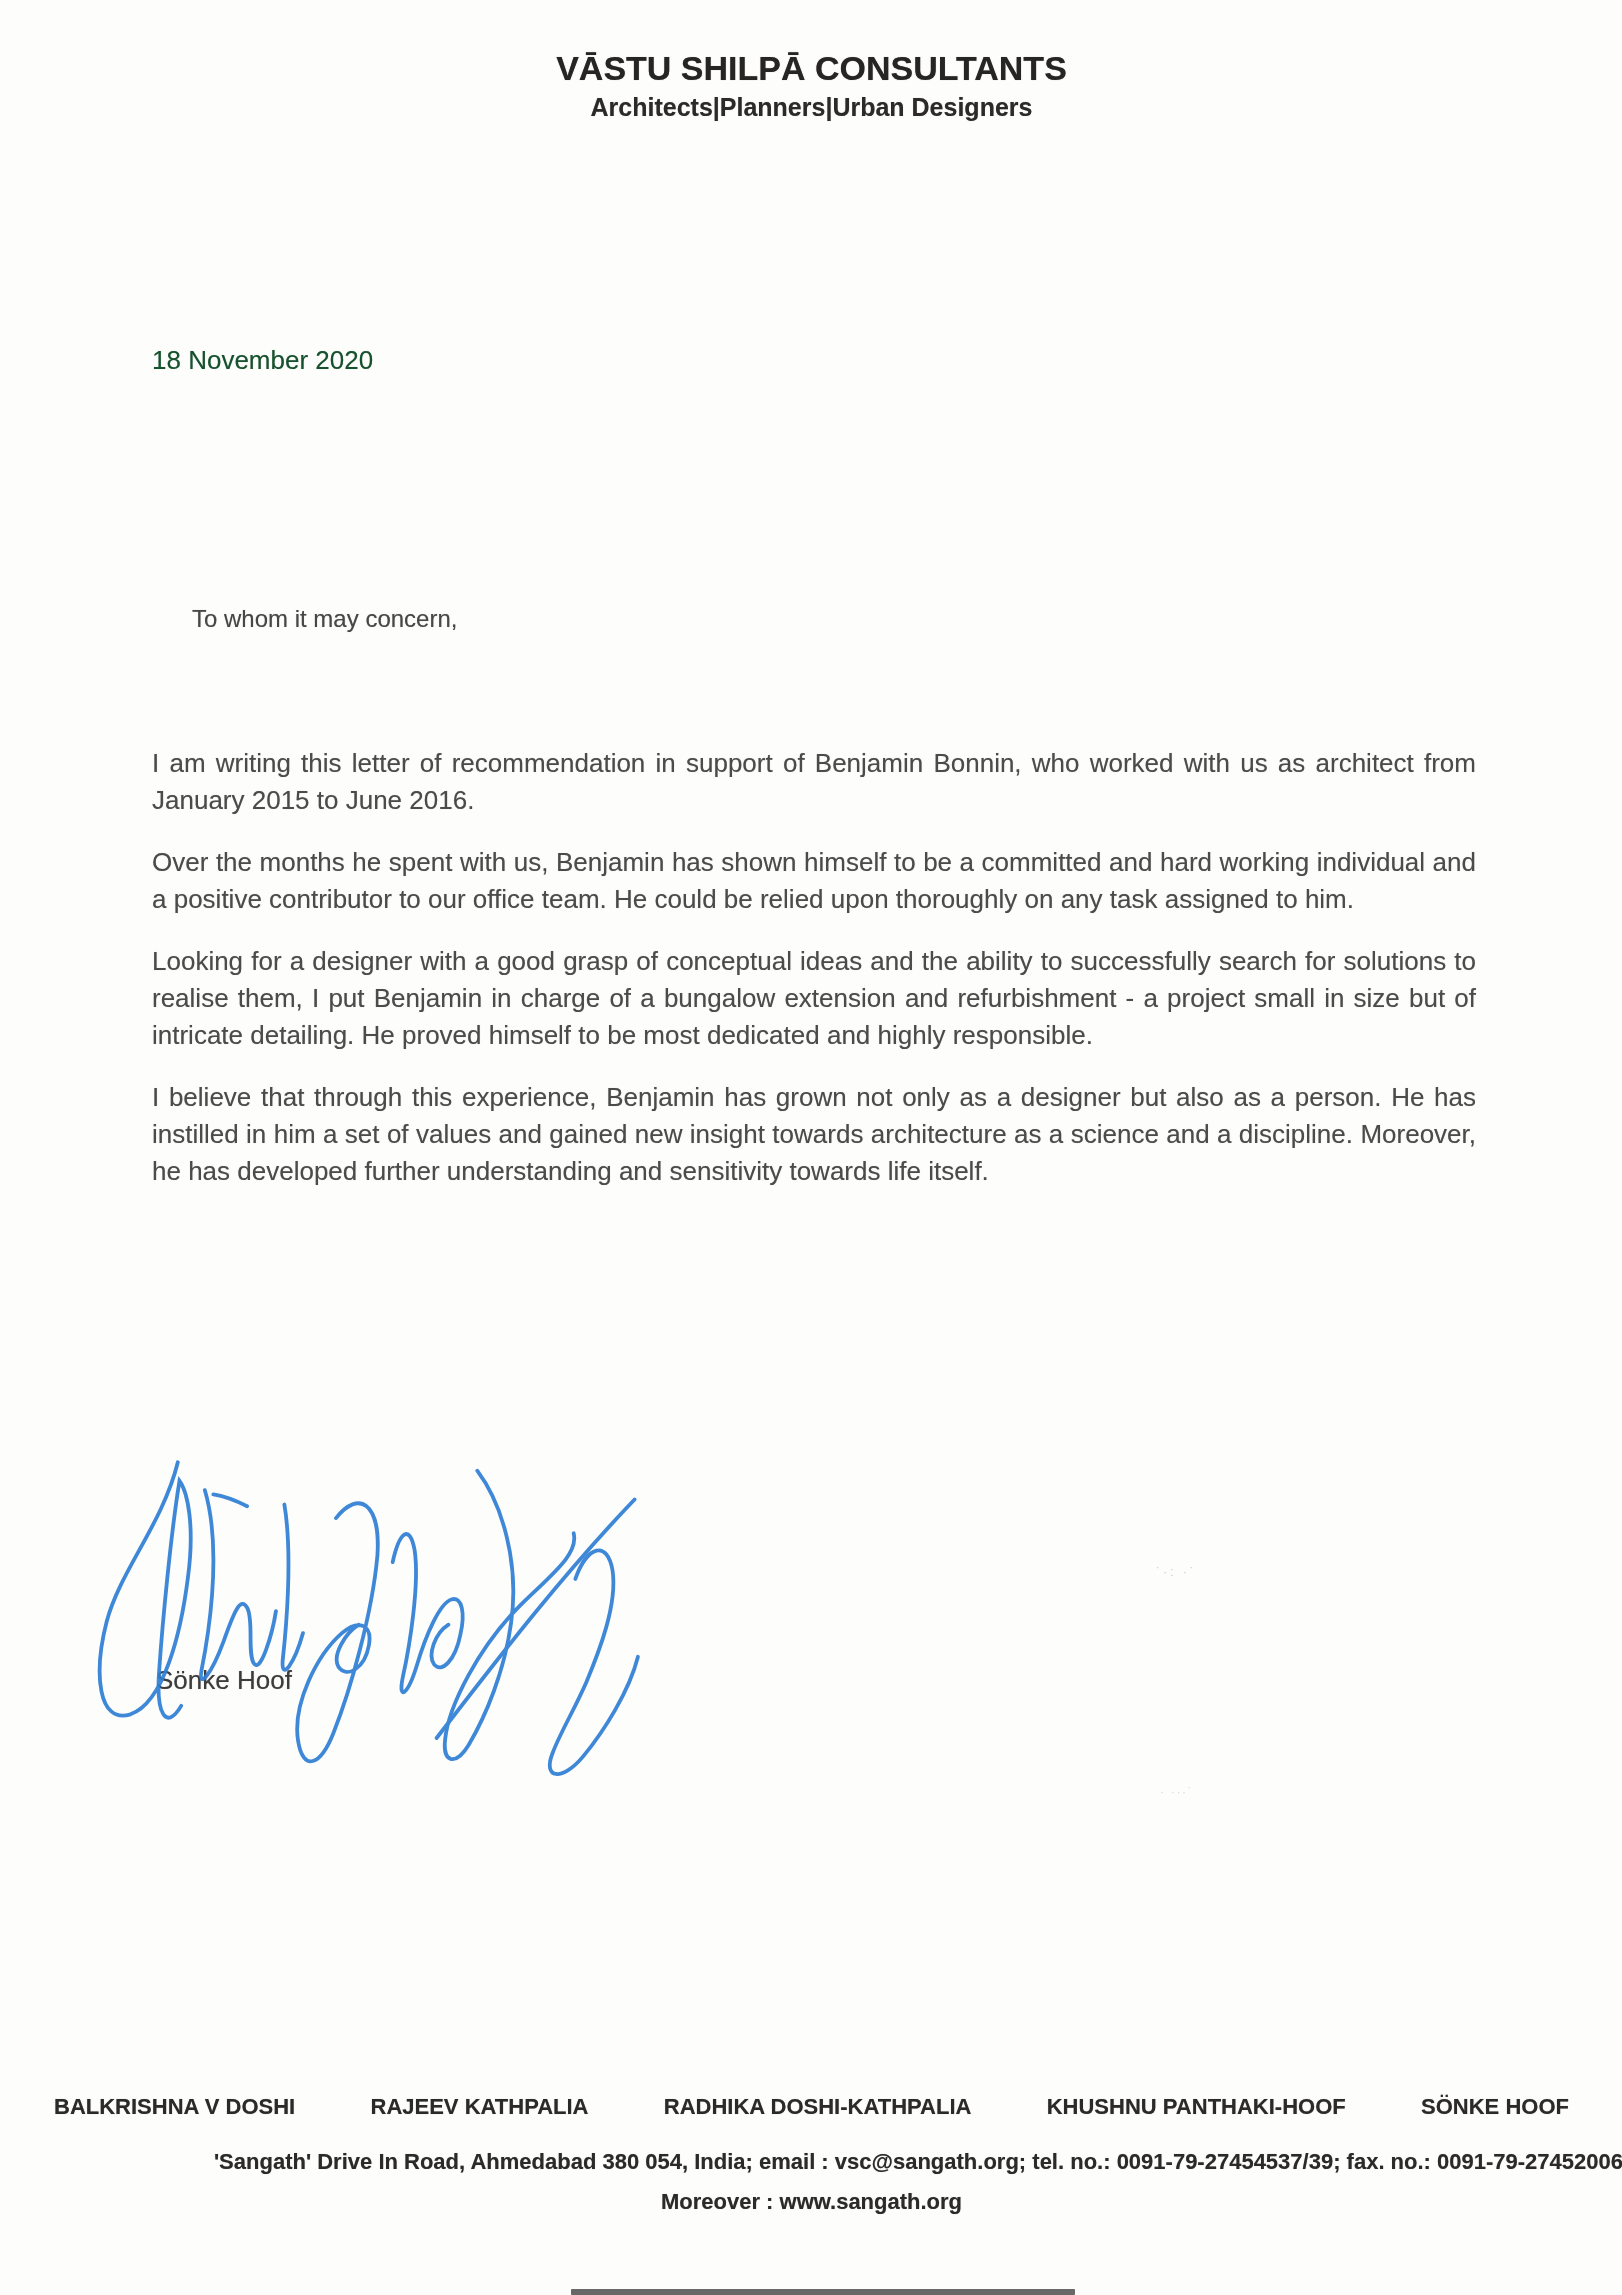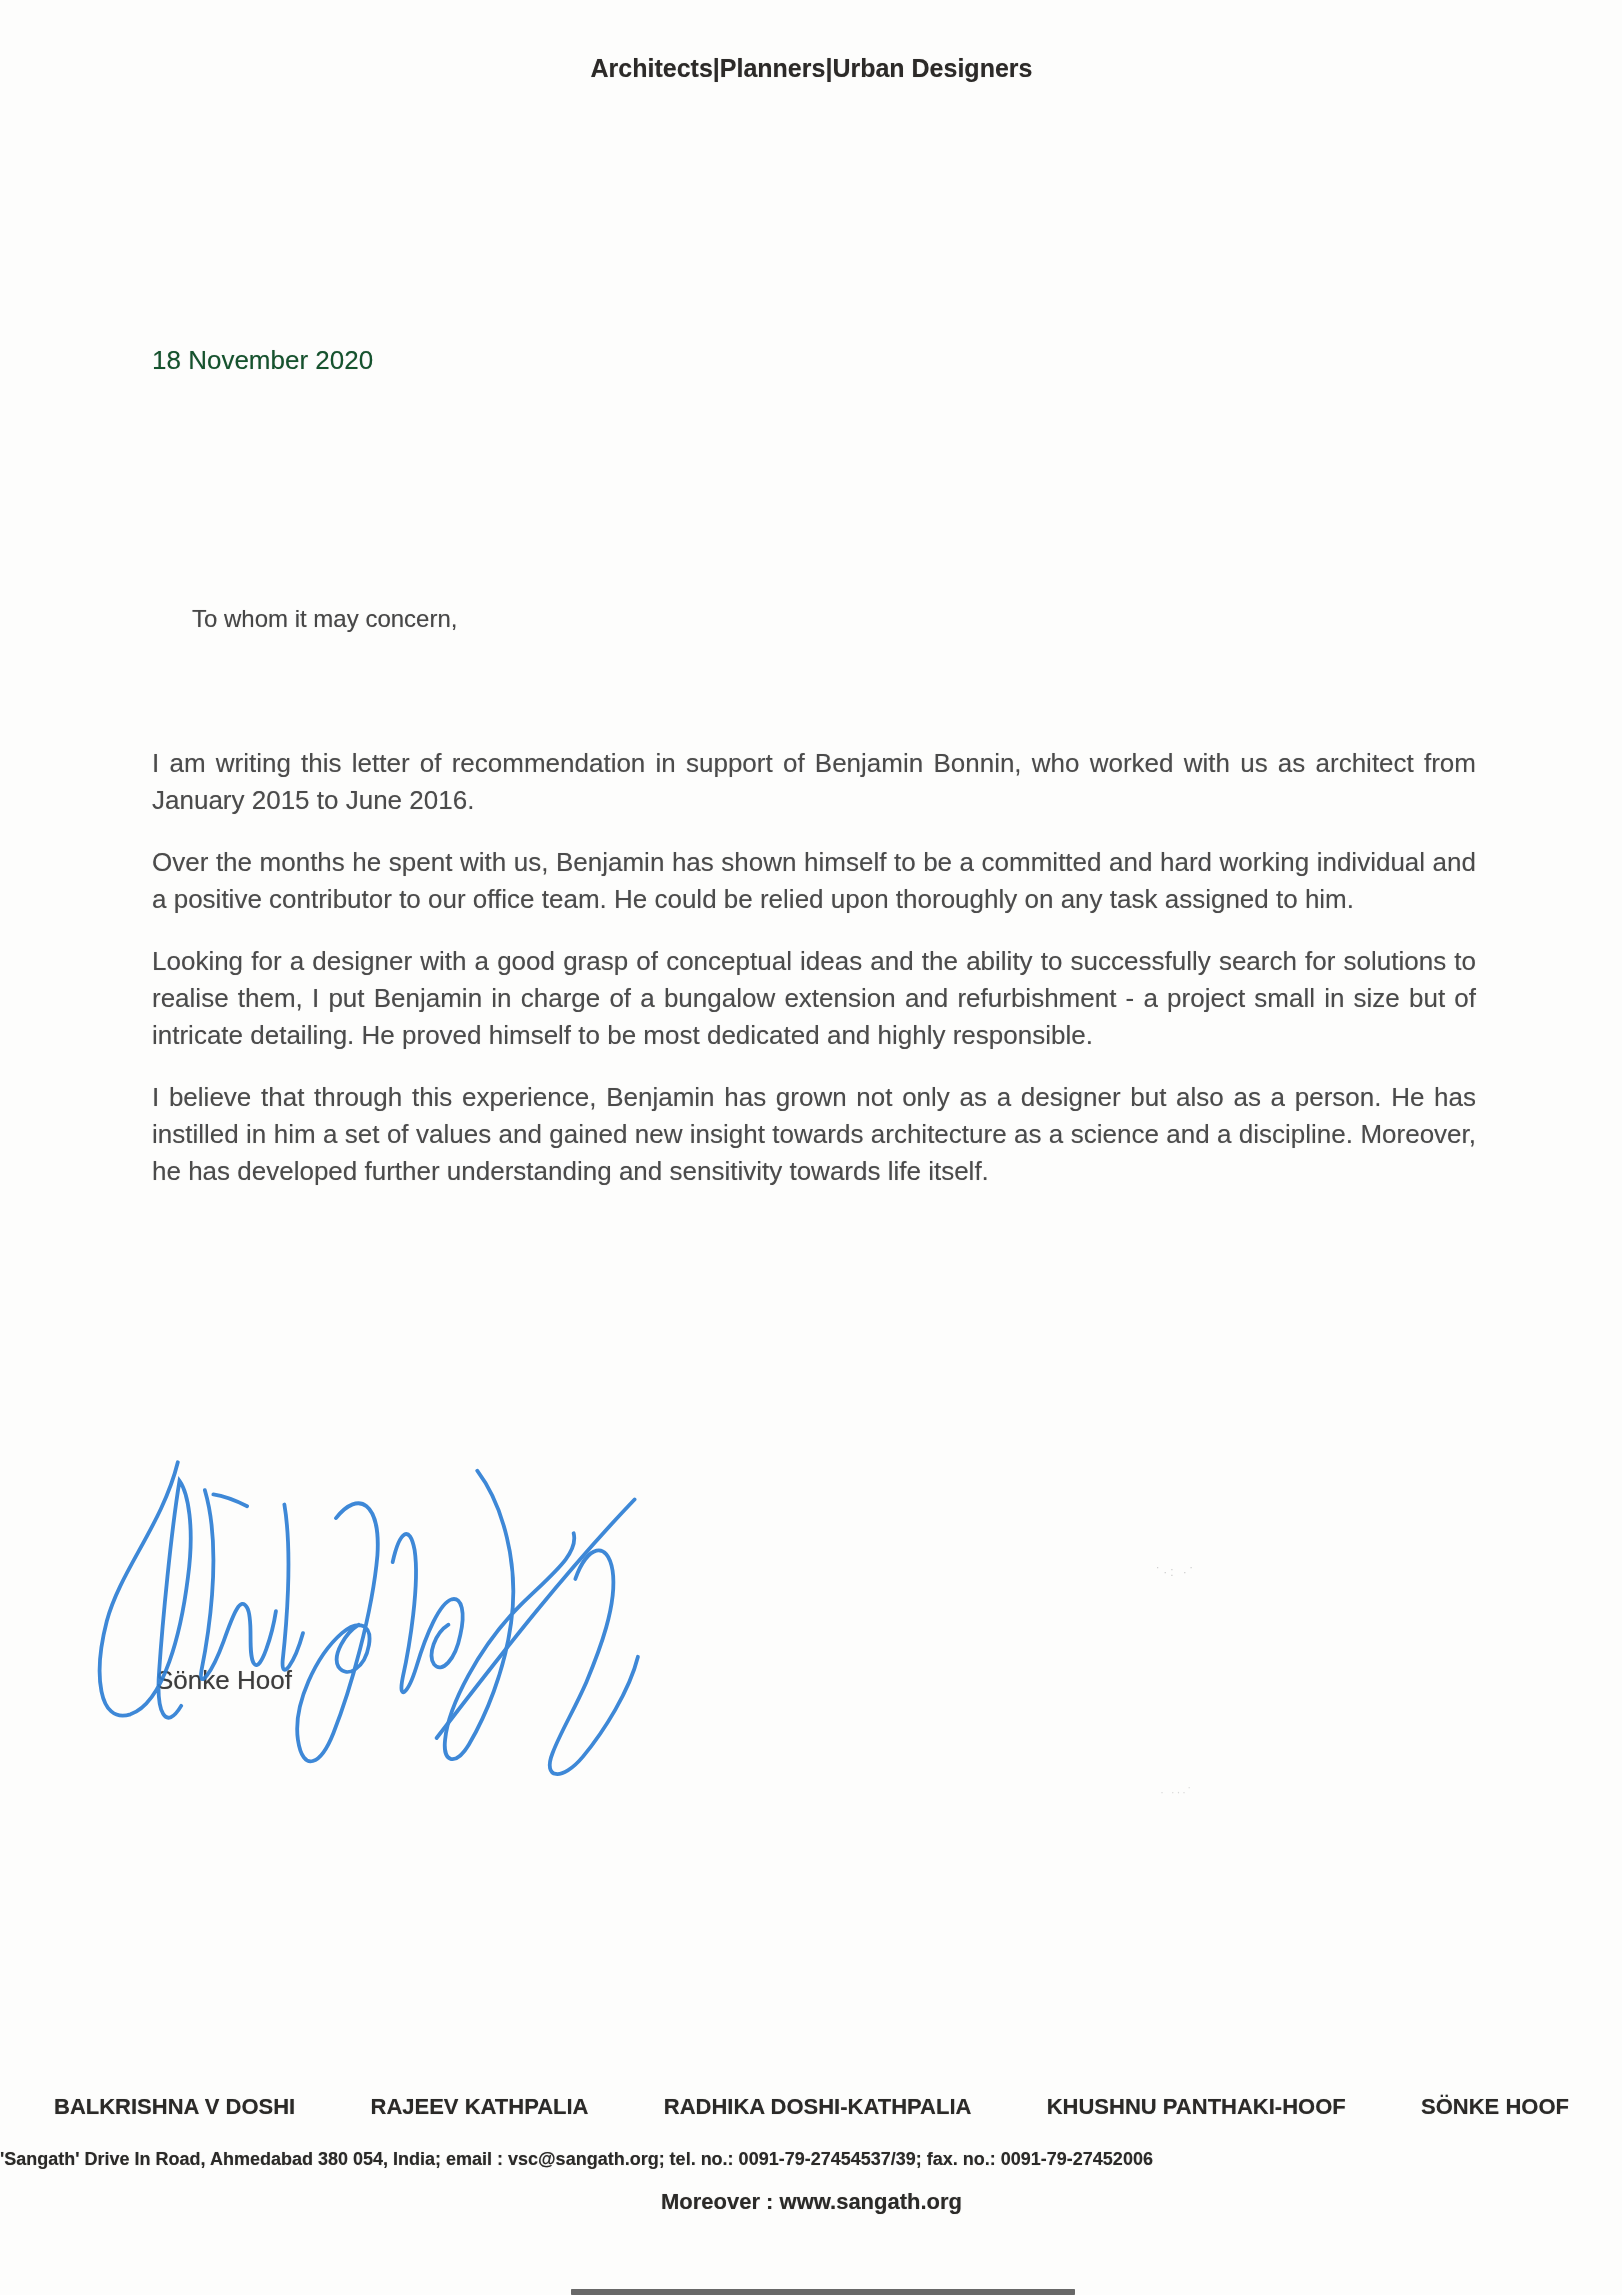--- a/index.html
+++ b/index.html
@@ -59,22 +59,22 @@
   .partners-row{
     position:absolute;top:2094px;left:0;width:1623px;
     display:flex;justify-content:space-between;
     padding:0 54px;box-sizing:border-box;
     font-size:22px;font-weight:700;color:#2b2a28;
     text-shadow:0 0 0.8px rgba(43,42,40,.45);
     white-space:nowrap;
     gap:36px;
   }
   .address-row{
-    position:absolute;top:2149px;left:0;width:1623px;text-align:left;
-    font-size:18px;font-weight:700;color:#2b2a28;
+    position:absolute;top:2149px;left:0;width:1623px;text-align:right;
+    font-size:22px;font-weight:700;color:#2b2a28;
     text-shadow:0 0 0.8px rgba(43,42,40,.45);
   }
   .website-row{
     position:absolute;top:2189px;left:0;width:1623px;text-align:center;
     font-size:22px;font-weight:700;color:#2b2a28;
     text-shadow:0 0 0.8px rgba(43,42,40,.45);
   }
 
   
   .bottom-bar{
@@ -89,20 +89,21 @@
     position:absolute;top:1785px;left:1160px;width:93px;height:17px;
     color:#c7c7c7;font-size:12px;letter-spacing:1.7px;opacity:.65;
   }
 </style>
 </head>
 <body>
 
 <div class="page">
 
   <div class="letterhead">
+    <div class="title">VĀSTU SHILPĀ CONSULTANTS</div>
     <div class="subtitle">Architects|Planners|Urban Designers</div>
   </div>
 
   <div class="dateline">18 November 2020</div>
 
   <div class="salutation">To whom it may concern,</div>
 
   <div class="letter-body">
     <p>I am writing this letter of recommendation in support of Benjamin Bonnin, who worked with us as architect from January 2015 to June 2016.</p>
     <p>Over the months he spent with us, Benjamin has shown himself to be a committed and hard working individual and a positive contributor to our office team. He could be relied upon thoroughly on any task assigned to him.</p>

